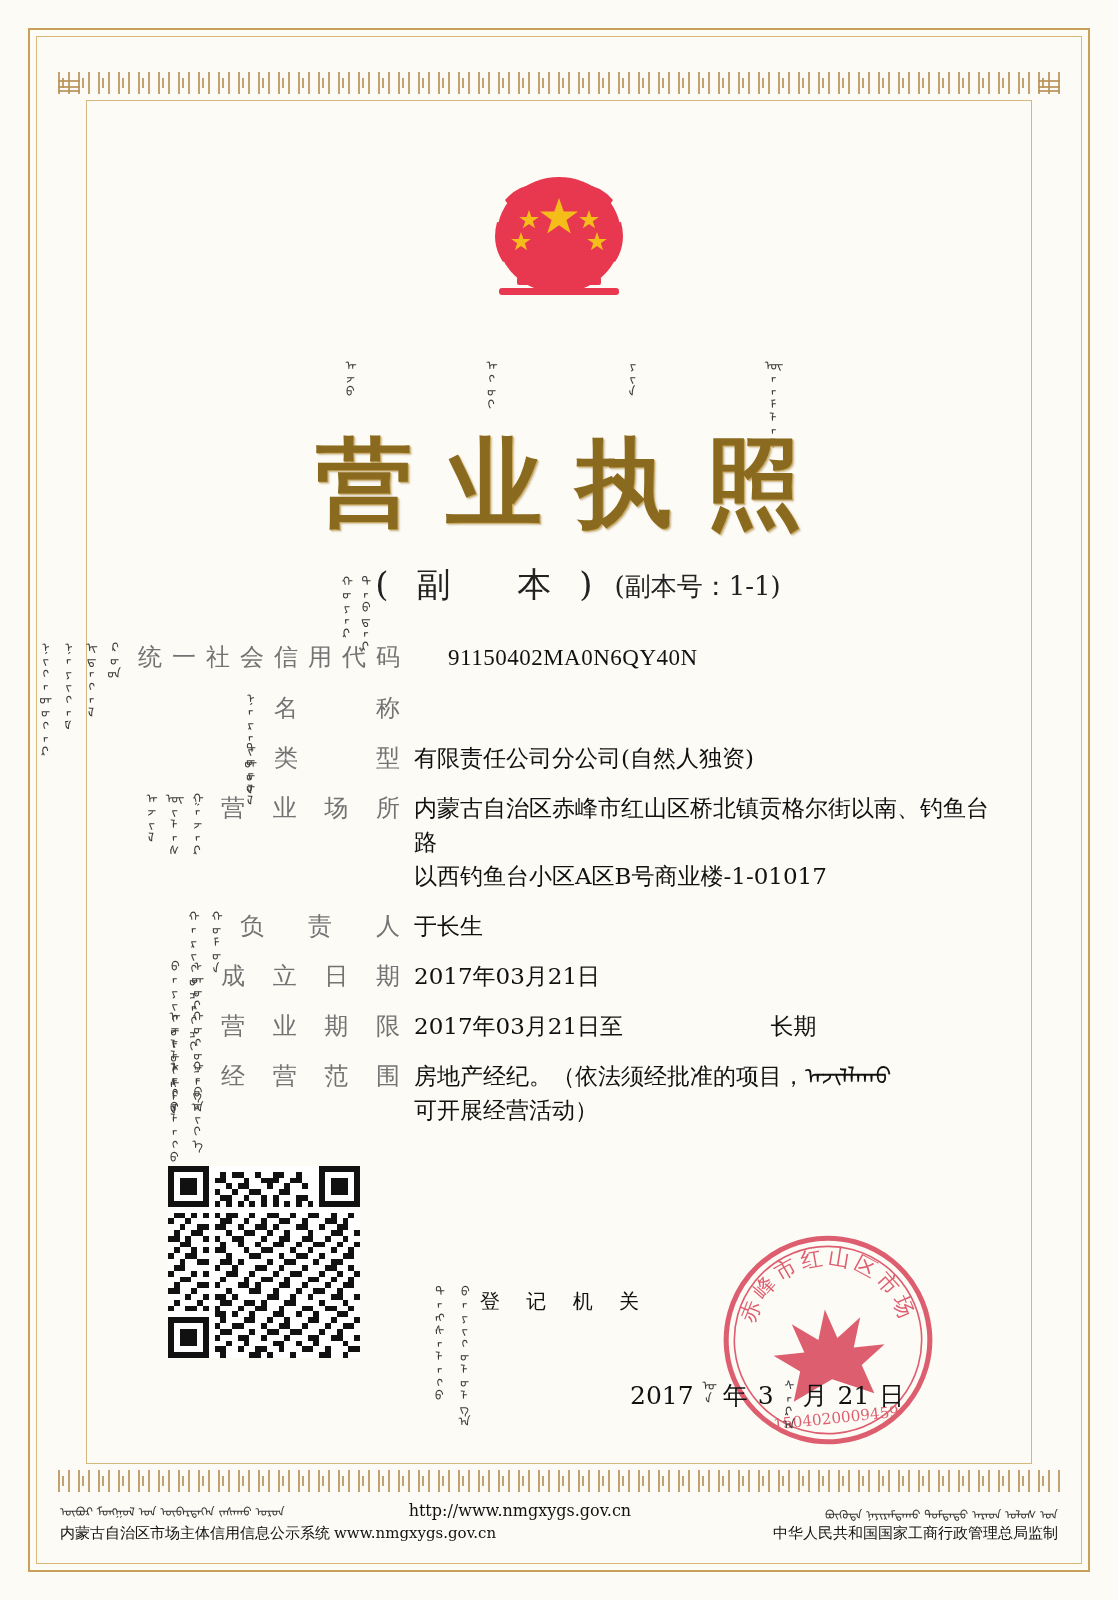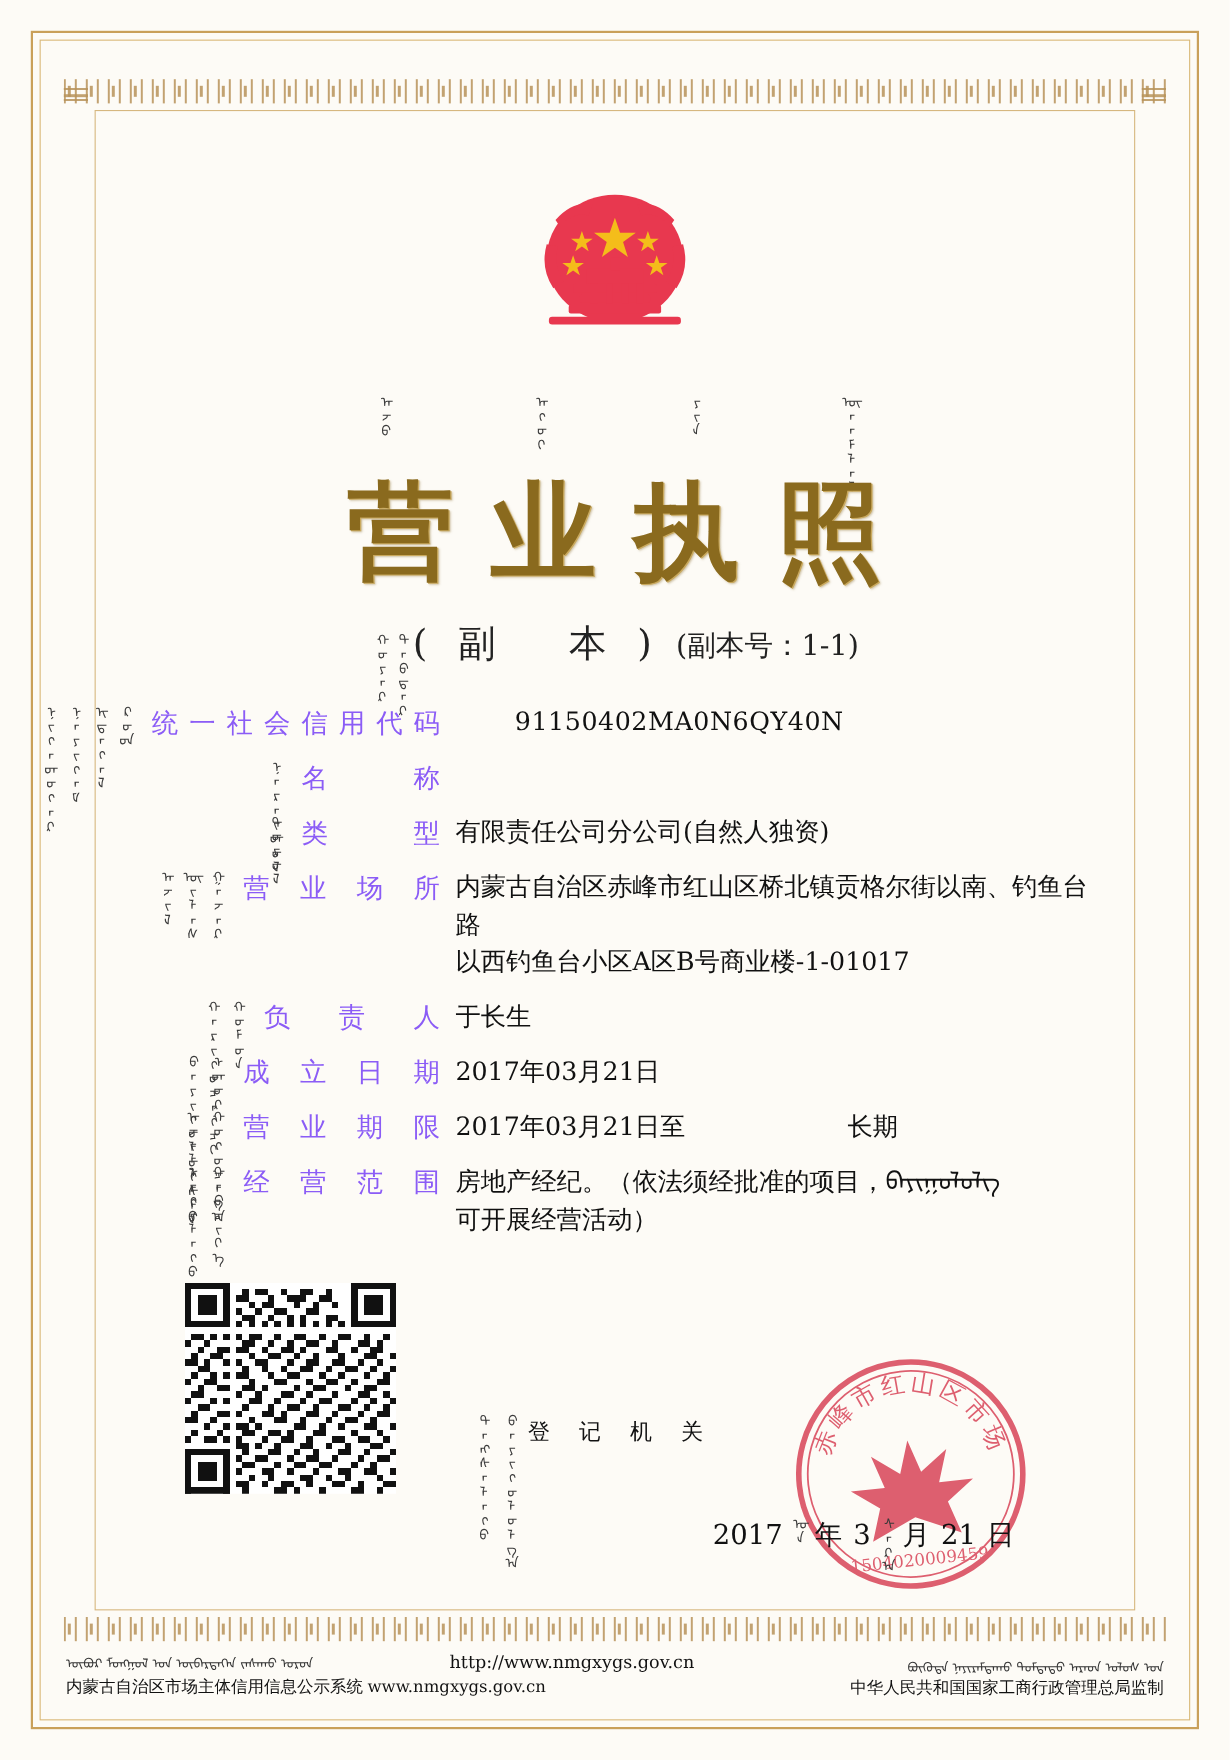--- a/index.html
+++ b/index.html
@@ -171,21 +171,21 @@
     flex: 0 0 310px;
     display: flex;
     align-items: center;
     justify-content: flex-end;
     gap: 10px;
     height: 34px;
   }
   .label-cn {
     font-family: "DejaVu Serif", serif;
     font-size: 24px;
-    color: #8b5cf6;
+    color: #737373;
     letter-spacing: 10px;
     text-indent: 10px;
     white-space: nowrap;
   }
   .row-value {
     flex: 1;
     font-family: "DejaVu Serif", serif;
     font-size: 23px;
     color: #111;
     line-height: 34px;
@@ -193,21 +193,22 @@
   }
   .row-value.mono {
     font-family: "DejaVu Serif", serif;
     font-size: 23px;
     letter-spacing: .5px;
   }
   .value-sub {
     display: block;
   }
   .uscc-code {
-    margin-left: 54px;
+    margin-left: 34px;
+    font-family: Liberation Serif, serif;
   }
   .term-end {
     margin-left: 140px;
   }
 
   
   .qr {
     position: absolute;
     left: 168px;
     top: 1166px;
@@ -225,21 +226,21 @@
     gap: 12px;
   }
   .registry-cn {
     font-family: "DejaVu Serif", serif;
     font-size: 20px;
     letter-spacing: 10px;
     color: #111;
   }
   .date-row {
     position: absolute;
-    left: 648px;
+    left: 630px;
     top: 1378px;
     display: flex;
     align-items: center;
     font-family: "DejaVu Serif", serif;
     font-size: 25px;
     color: #111;
     gap: 6px;
   }
   .date-row .sep { margin: 0 4px; }
 
@@ -421,21 +422,21 @@
       </div>
     </div>
 
     <div class="row">
       <div class="row-label">
         <span class="mong-v">ᠡᠷᠬᠢᠯᠡᠬᠦ</span>
         <span class="mong-v">ᠬᠡᠪᠴᠢᠶ᠎ᠡ</span>
         <span class="label-cn">经 营 范 围</span>
       </div>
       <div class="row-value">
-        <span class="value-sub">房地产经纪。（依法须经批准的项目，ᠪᠠᠶᠢᠭᠤᠯᠤᠯᠭ</span>
+        <span class="value-sub">房地产经纪。（依法须经批准的项目，ᠠᠵᠢᠯᠯᠠᠬᠤ</span>
         <span class="value-sub">可开展经营活动）</span>
       </div>
     </div>
 
   </div>
 
   <svg class="qr" viewBox="0 0 33 33" shape-rendering="crispEdges">
     <rect width="33" height="33" fill="#ffffff"></rect>
     <g fill="#111111">
 

